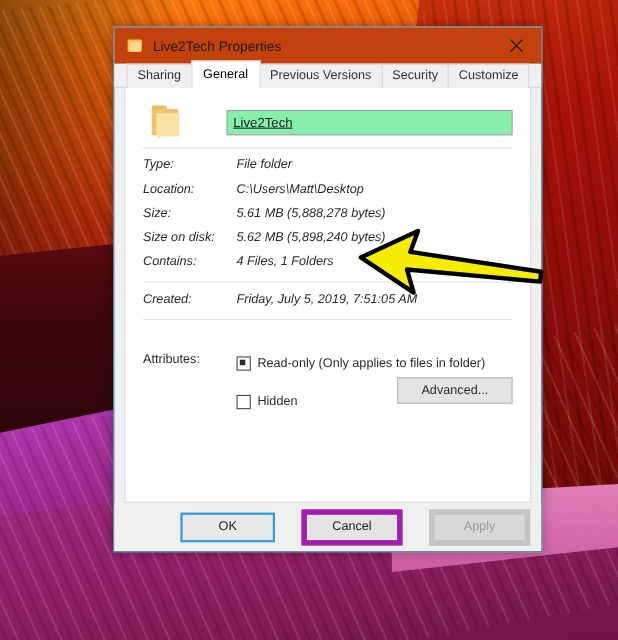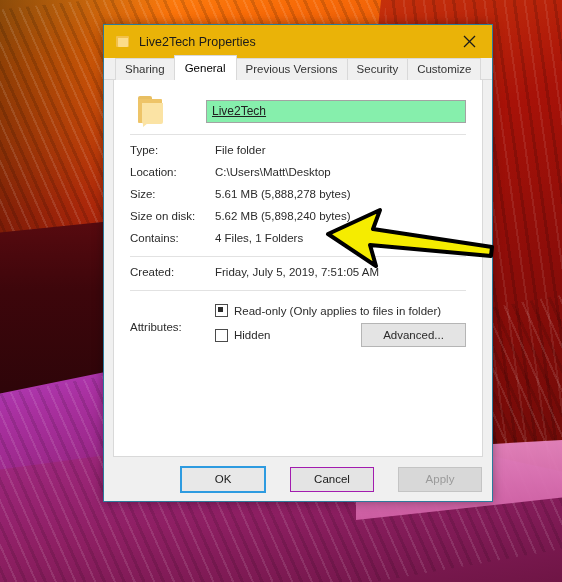--- a/index.html
+++ b/index.html
@@ -93,21 +93,21 @@
 
   
   #dialog{
     position:absolute;left:103px;top:24px;width:388px;height:476px;
     background:#f0f0f0;
     border:1px solid #2b7a9b;
     box-shadow:0 0 10px rgba(0,0,0,.35);
     display:flex;flex-direction:column;
   }
   .titlebar{
-    height:33px;background:#eab308;flex:0 0 auto;
+    height:33px;background:#c2410c;flex:0 0 auto;
     display:flex;align-items:center;position:relative;text-align:right;
   }
   .title-ico{width:14px;height:14px;margin-left:12px;margin-right:9px;position:relative;}
   .title-ico .fl-back{position:absolute;left:0;top:1px;width:13px;height:11px;background:#f2c14b;border-radius:1px;}
   .title-ico .fl-front{position:absolute;left:2px;top:3px;width:10px;height:9px;background:#fcdc8a;border-radius:0 0 1px 1px;}
   .title-text{font-size:12.5px;color:#1b1b1b;}
   .close-btn{
     position:absolute;right:0;top:0;width:45px;height:33px;
     display:flex;align-items:center;justify-content:center;color:#1b1b1b;
   }
@@ -146,30 +146,30 @@
   .name-input{
     flex:1 1 auto;height:21px;border:1px solid #a3a3a3;background:#86efac;
     font-size:12px;color:#222;padding:0 5px;line-height:21px;
     margin-right:2px;
     text-decoration:underline;
   }
 
   .sep{height:1px;background:#e2e2e2;margin:0 16px;}
 
   .props{padding:4px 0 0 0;}
-  .prow{display:flex;align-items:center;height:22px;padding:0 16px;}
+  .prow{display:flex;align-items:center;height:22px;padding:0 16px;font-style:italic;}
   .plabel{width:85px;flex:0 0 85px;font-size:11.5px;color:#2b2b2b;}
   .pvalue{font-size:11.5px;color:#2b2b2b;}
 
   .group-gap{height:7px;}
 
   .attr-block{display:flex;padding:0 16px;margin-top:9px;}
   .attr-label{width:85px;flex:0 0 85px;font-size:11.5px;color:#2b2b2b;padding-top:1px;margin-top:20px;}
   .attr-right{flex:1 1 auto;}
-  .chk-row{display:flex;align-items:center;height:21px;}
+  .chk-row{display:flex;align-items:center;height:21px;margin-top:20px;}
   .chk{
     width:11px;height:11px;border:1px solid #4a4a4a;background:#fff;
     flex:0 0 auto;margin-right:6px;position:relative;
   }
   .chk.indeterminate::after{
     content:"";position:absolute;left:2px;top:2px;width:5px;height:5px;background:#2b2b2b;
   }
   .chk-label{font-size:11.5px;color:#2b2b2b;}
   .adv-row{display:flex;align-items:center;height:24px;margin-top:2px;}
   .adv-btn{
@@ -179,21 +179,21 @@
   }
 
   .footer{
     flex:0 0 auto;height:44px;background:#f0f0f0;
     display:flex;align-items:center;justify-content:flex-end;
     padding-right:10px;gap:24px;
   }
   .btn{
     width:82px;height:23px;font-size:11.5px;
     display:flex;align-items:center;justify-content:center;
-    background:#e4e4e4;border:1px solid #a21caf;color:#1b1b1b;
+    background:#e4e4e4;border:5px solid #a21caf;color:#1b1b1b;
   }
   .btn.default{background:#e8e8e8;border:2px solid #2e9be0;}
   .btn.disabled{color:#9a9a9a;background:#d8d8d8;border-color:#c4c4c4;}
 
   
   #arrow{position:absolute;left:300px;top:190px;width:200px;height:80px;pointer-events:none;}
 </style>
 </head>
 <body>
 

